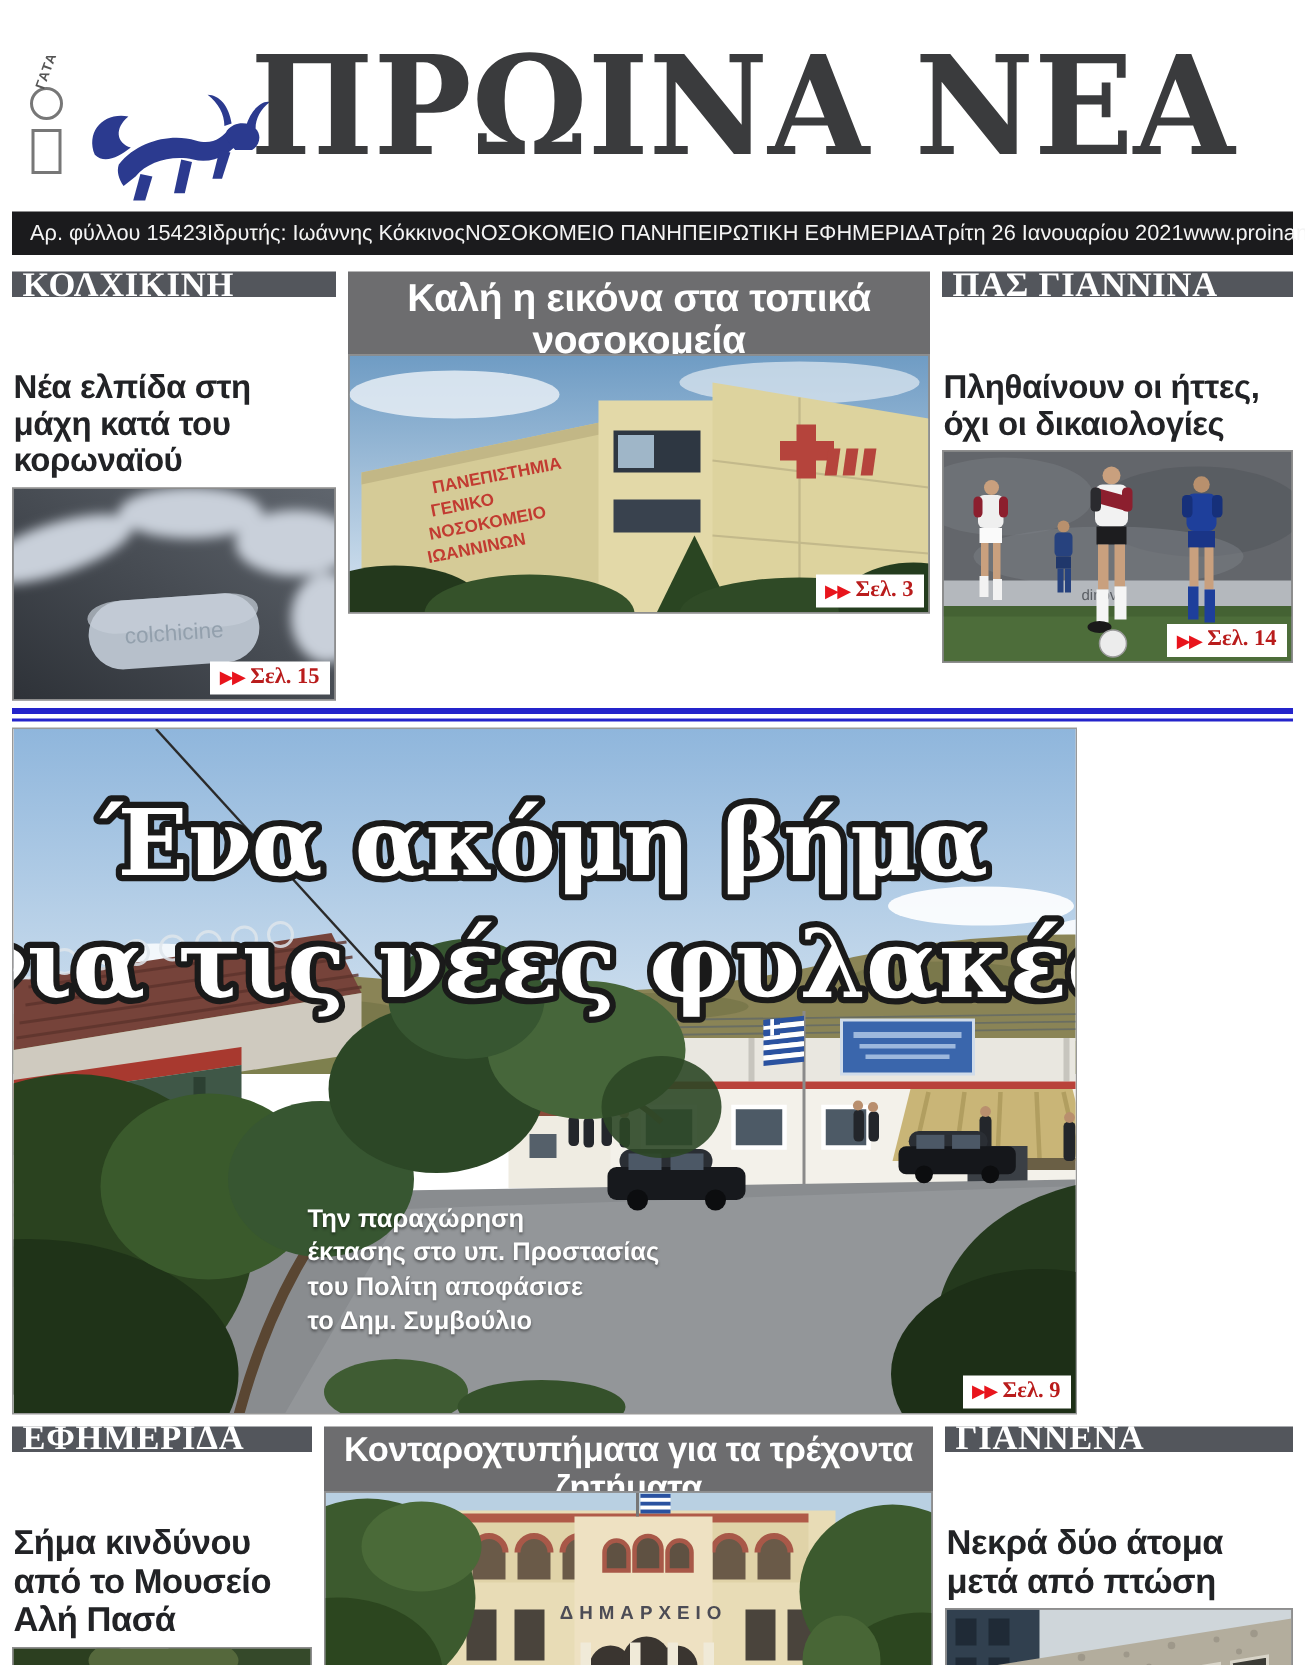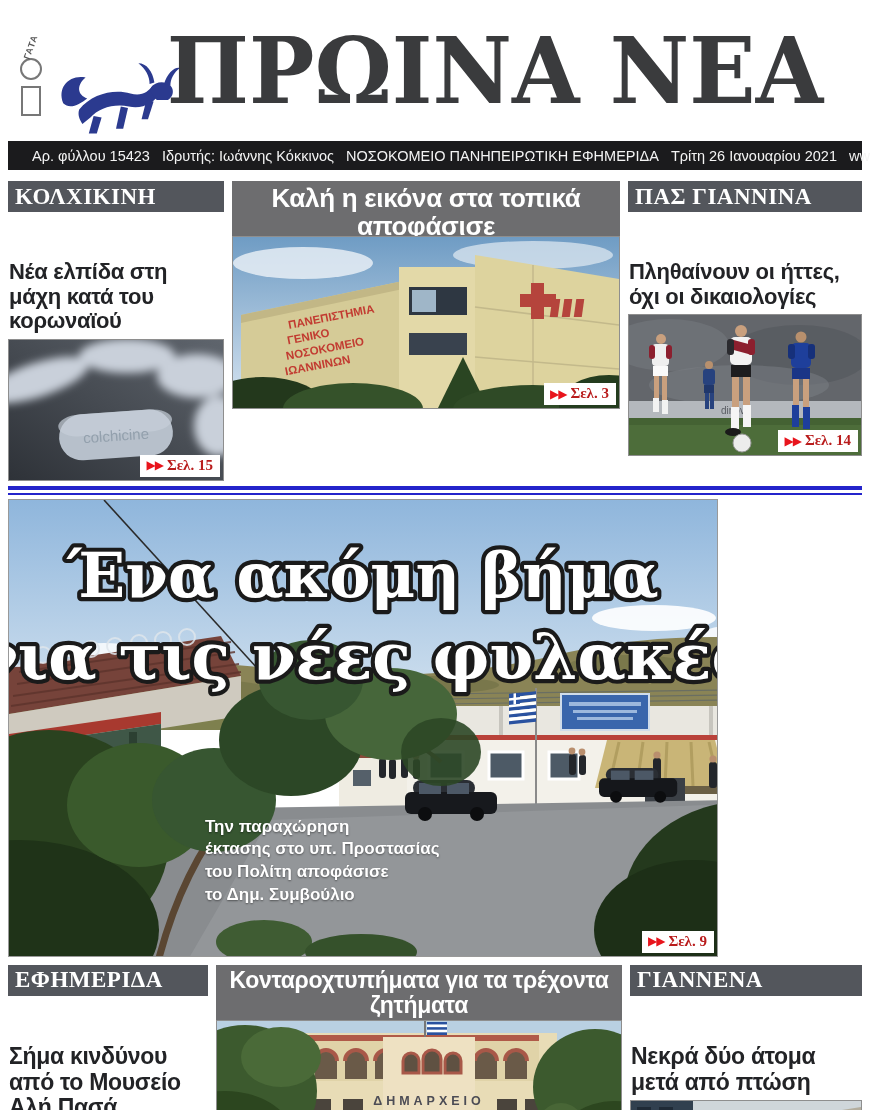--- a/index.html
+++ b/index.html
@@ -14,27 +14,27 @@
   .stamp-rect { width:20px; height:30px; border:2px solid #777; }
   .bull { position:absolute; left:44px; top:52px; }
   .masthead-title { position:absolute; left:120px; right:0; top:0; height:141px;
     display:flex; align-items:center; justify-content:center;
     font-family:"DejaVu Serif", serif; font-weight:bold; font-size:87px;
     color:#3a3b3d; letter-spacing:0px; white-space:nowrap; transform:scaleY(1.05); }
 
   
   .infobar { height:29px; background:#1b1b1d; color:#f4f4f4; display:flex; align-items:center;
     justify-content:space-between; padding:0 12px; font-size:14.5px; margin-bottom:11px; }
-  .infobar span { white-space:nowrap;margin-left:12px; }
+  .infobar span { white-space:nowrap; }
 
   
   .top-row { display:grid; grid-template-columns:216px 388px 234px; column-gap:8px; }
   .bottom-row { display:grid; grid-template-columns:200px 406px 232px; column-gap:8px; }
 
-  .kicker { height:31px; background:#53565c; color:#fff; font-family:"Liberation Serif", serif;
+  .kicker { height:17px; background:#53565c; color:#fff; font-family:"Liberation Serif", serif;
     font-weight:bold; font-size:23px; padding:0 0 0 7px; display:flex; align-items:center; letter-spacing:0.5px; }
   .headline { font-weight:bold; color:#222326; font-size:22px; line-height:1.12; padding:4px 0 5px 1px; letter-spacing:-0.3px;margin-top:44px; }
   .headline.sm { font-size:23px; }
 
   .graybar { background:#6d6d6f; color:#fff; text-align:center; padding:3px 2px 5px; }
   .graybar .big { font-weight:bold; font-size:26px; line-height:1.08; letter-spacing:-0.3px; }
   .graybar .sub { font-size:18.5px; line-height:1.1; margin-top:1px; opacity:0.97; }
   .graybar.bc .big { font-size:23px; }
   .graybar.bc .sub { font-size:16.5px; }
 
@@ -121,21 +121,21 @@
         </svg>
         <div class="pageref">
           <span class="arrows">▶▶</span>
           <span class="lbl">Σελ. 15</span>
         </div>
       </div>
     </div>
 
     <div>
       <div class="graybar" style="height:55px">
-        <div class="big">Καλή η εικόνα στα τοπικά αποφάσισε</div>
+        <div class="big">Καλή η εικόνα στα τοπικά νοσοκομεία</div>
         <div class="sub">Νέα έκκληση του Μ. Ελισάφ για τήρηση των μέτρων</div>
       </div>
       <div class="figure" style="height:173px">
         <svg width="386" height="171" viewBox="0 0 386 171">
           <defs>
             <linearGradient id="hsky" x1="0" y1="0" x2="0" y2="1">
               <stop offset="0" stop-color="#6f9cc4"></stop>
                 <stop offset="1" stop-color="#d8e5f1"></stop>
             </linearGradient>
           </defs>
@@ -502,21 +502,21 @@
             <circle cx="30" cy="88" r="4" fill="#d89a3a"></circle>
             <circle cx="24" cy="92" r="4" fill="#cf7a2a"></circle>
           <rect x="96" y="72" width="10" height="16" fill="#23262b"></rect>
           <ellipse cx="176" cy="104" rx="34" ry="20" fill="#3b5026"></ellipse>
         </svg>
 
       </div>
     </div>
 
     <div>
-      <div class="graybar bc" style="height:55px">
+      <div class="graybar bc" style="height:43px">
         <div class="big">Κονταροχτυπήματα για τα τρέχοντα ζητήματα</div>
         <div class="sub">Στρατόπεδο Βελισσαρίου και νέο ΕΣΠΑ στο Δημ. Συμβούλιο</div>
       </div>
       <div class="figure" style="height:150px">
         <svg width="404" height="148" viewBox="0 0 404 148">
           <rect width="404" height="148" fill="#b9d0e2"></rect>
           <rect x="68" y="12" width="272" height="136" fill="#e8dcb6"></rect>
 
           <rect x="86" y="20" width="236" height="40" fill="#e0d3a8"></rect>
           <g>

